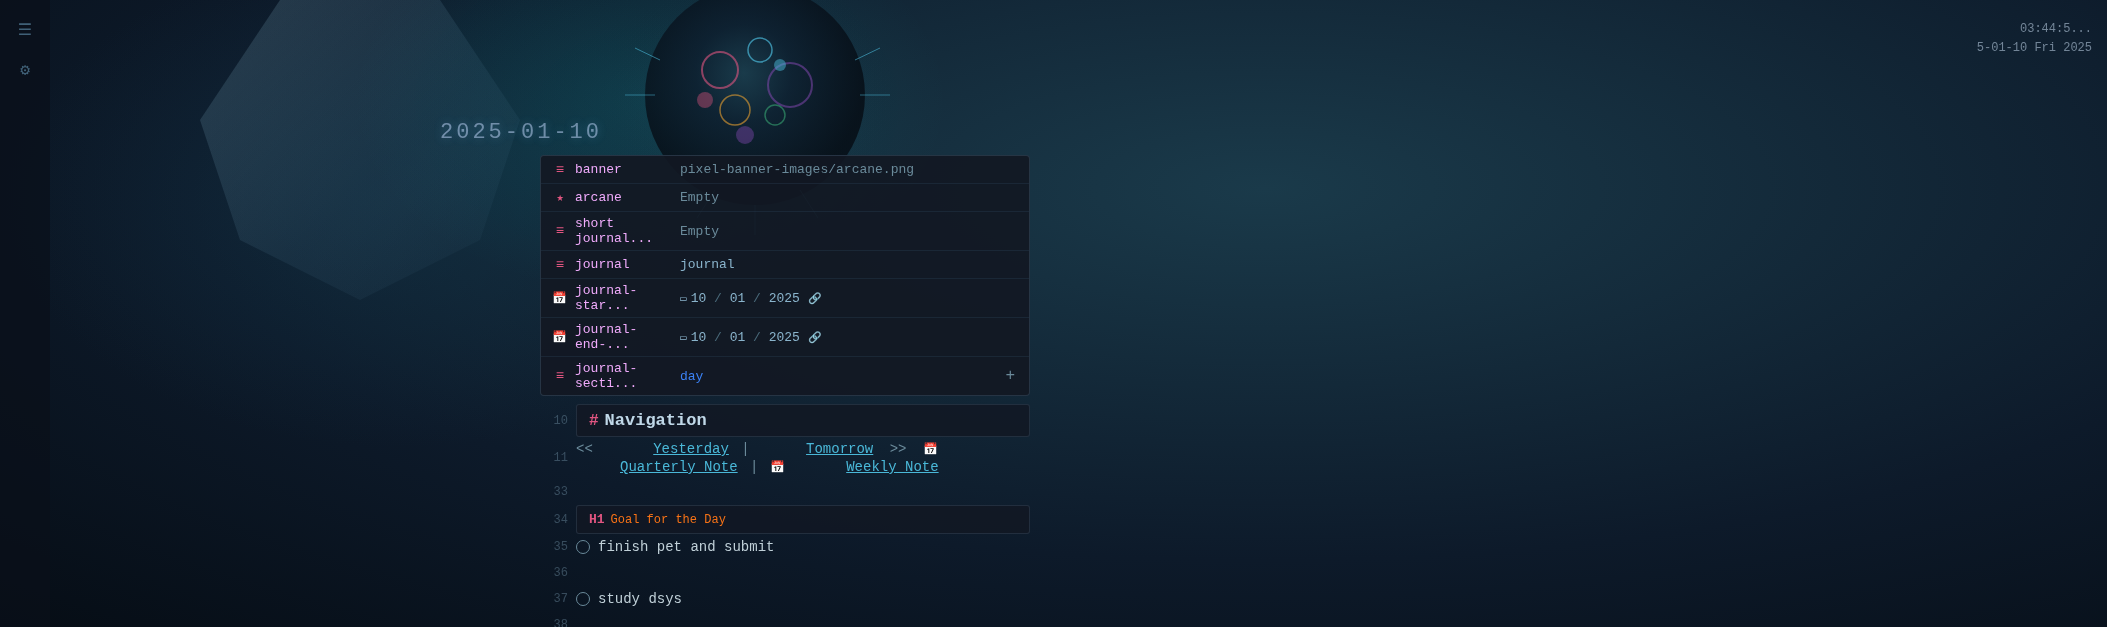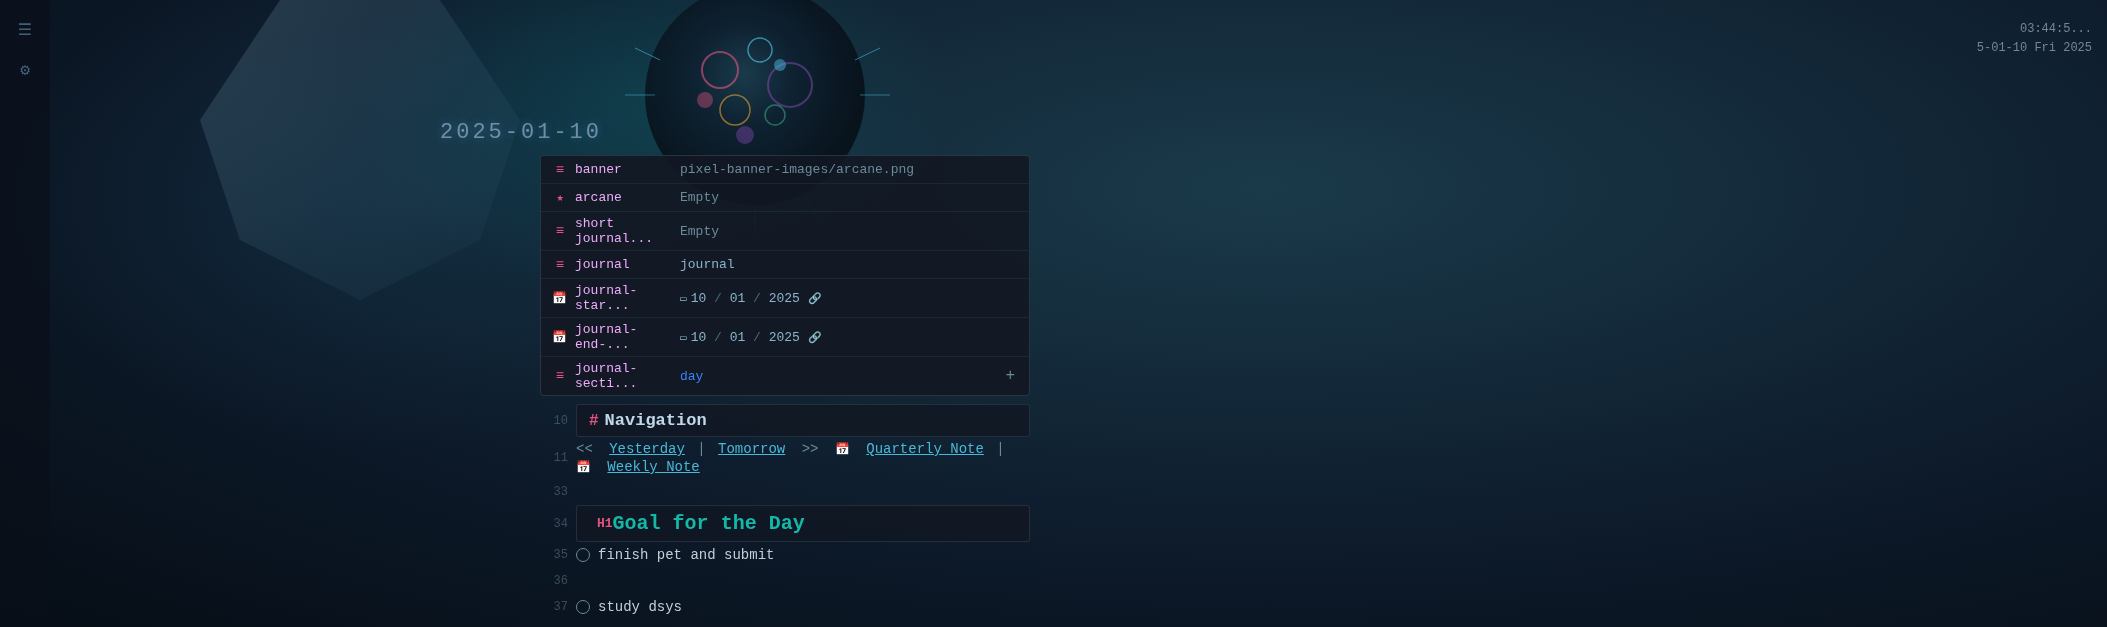--- a/index.html
+++ b/index.html
@@ -258,51 +258,53 @@
     }
 
     .nav-arrow {
       color: #6a8a9a;
     }
 
     .nav-link {
       color: #4ab8d8;
       text-decoration: underline;
       cursor: pointer;
+      margin-left: 44px;
     }
 
     .nav-pipe {
       color: #6a8a9a;
       margin: 0 2px;
     }
 
     .nav-cal-icon {
       font-size: 12px;
     }
 
     
     .goal-block {
       background: rgba(18, 24, 35, 0.85);
       border: 1px solid rgba(60, 80, 100, 0.4);
       border-radius: 3px;
-      padding: 6px 20px;
-      display: flex;
-      align-items: center;
+      padding: 6px 12px;
+      display: flex;
+      align-items: center;
+      gap: 6px;
     }
 
     .h1-label {
       color: #e05580;
       font-size: 13px;
       font-weight: bold;
     }
 
     .goal-text {
-      color: #14b8a6;
-      font-size: 20px;
-      font-weight: bold;
+      color: #f97316;
+      font-size: 12px;
+      font-weight: normal;
       font-family: 'Courier New', monospace;
     }
 
     
     .todo-line {
       display: flex;
       align-items: center;
       gap: 8px;
       font-family: Liberation Mono, monospace;
       font-size: 14px;

